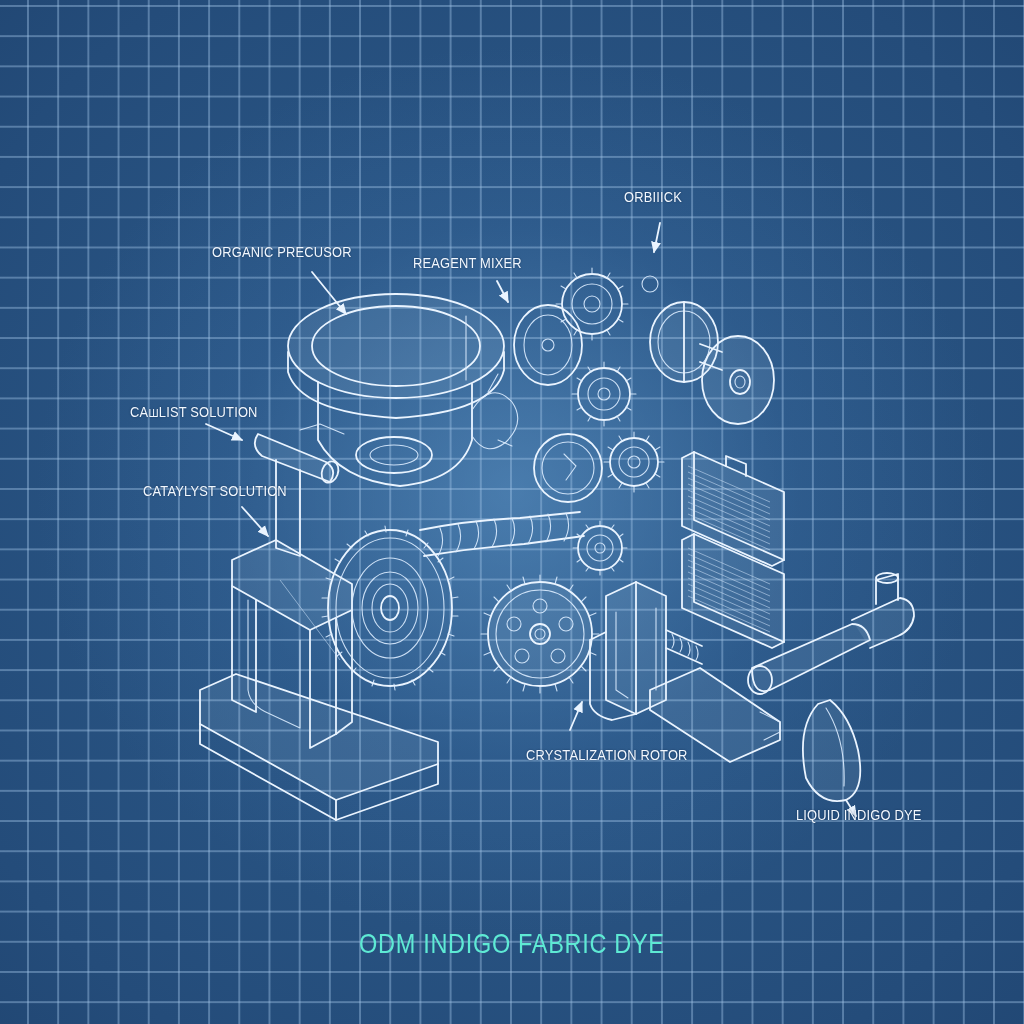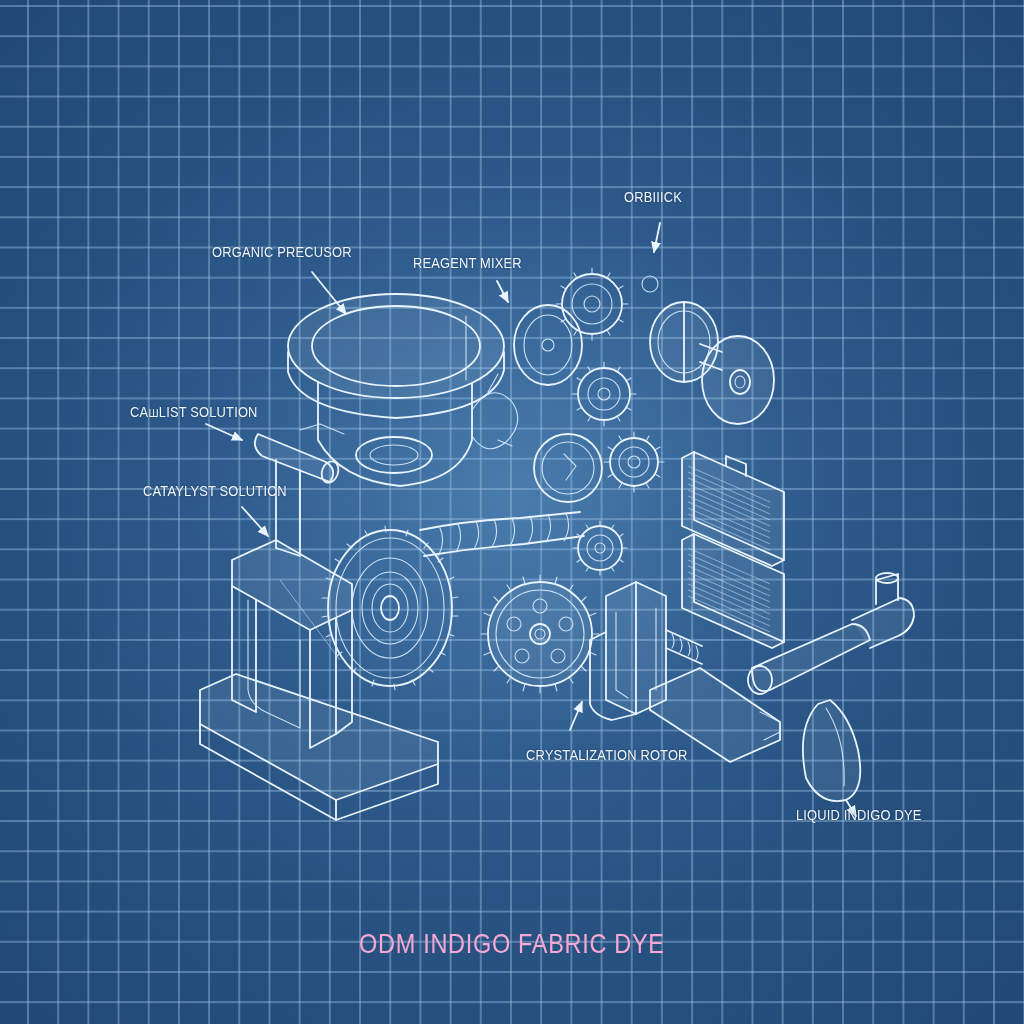--- a/index.html
+++ b/index.html
@@ -32,21 +32,21 @@
   .label {
     position: absolute; color: #f2f8ff; white-space: nowrap;
     font-family: "Liberation Sans", sans-serif; font-stretch: condensed;
     letter-spacing: 0.2px; text-transform: uppercase;
     text-shadow: 0 0 2px rgba(10,30,60,0.6);
     transform: scaleX(0.86); transform-origin: left center;
   }
   .label.sm { font-size: 15px; }
   .title {
     position: absolute; left: 0; right: 0; top: 928px; text-align: center;
-    color: #f9a8d4; font-size: 28px; letter-spacing: 0.8px;
+    color: #5eead4; font-size: 28px; letter-spacing: 0.8px;
     font-family: "Liberation Sans", sans-serif;
   }
   .title span { display: inline-block; transform: scaleX(0.84); }
 </style>
 </head>
 <body>
 
 <div class="sheet"></div>
 <div class="grid"></div>
 

